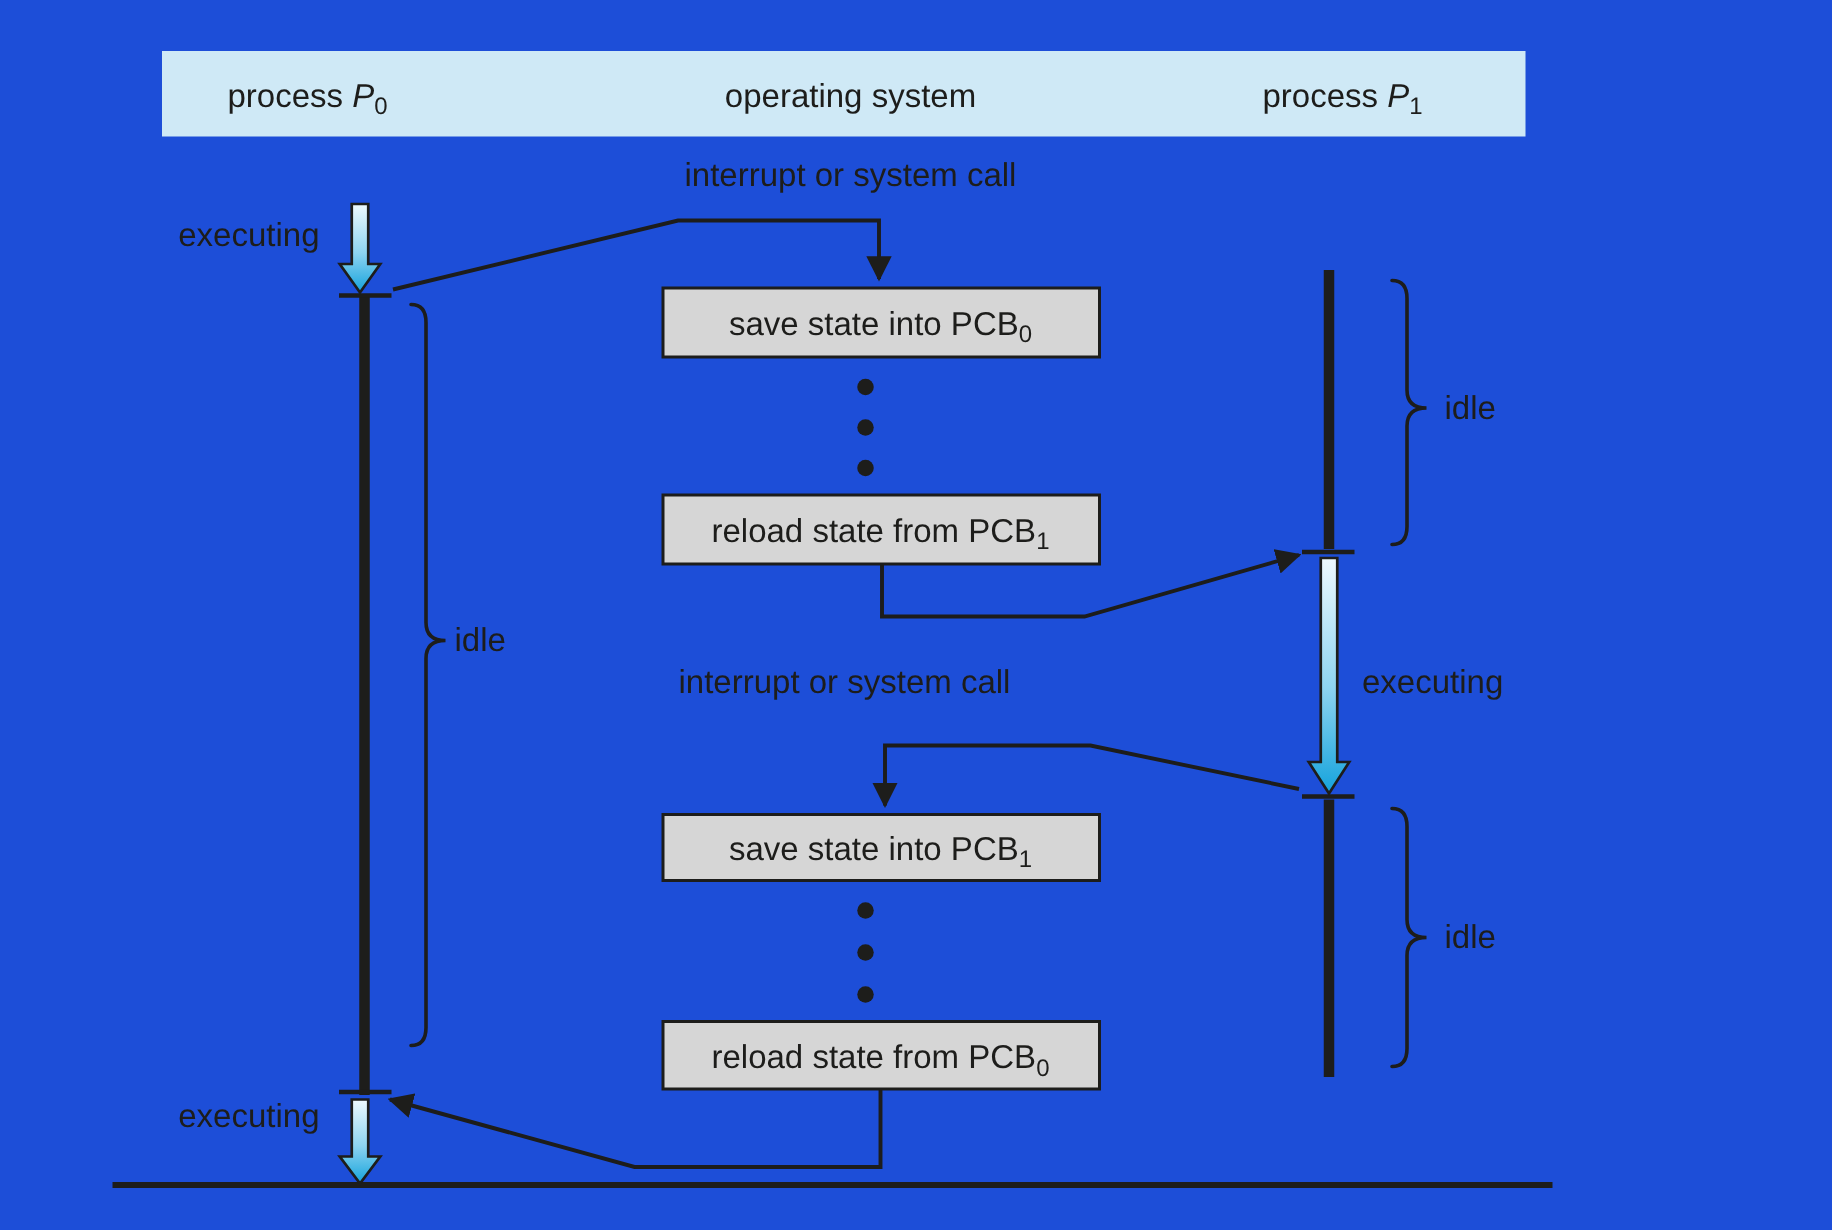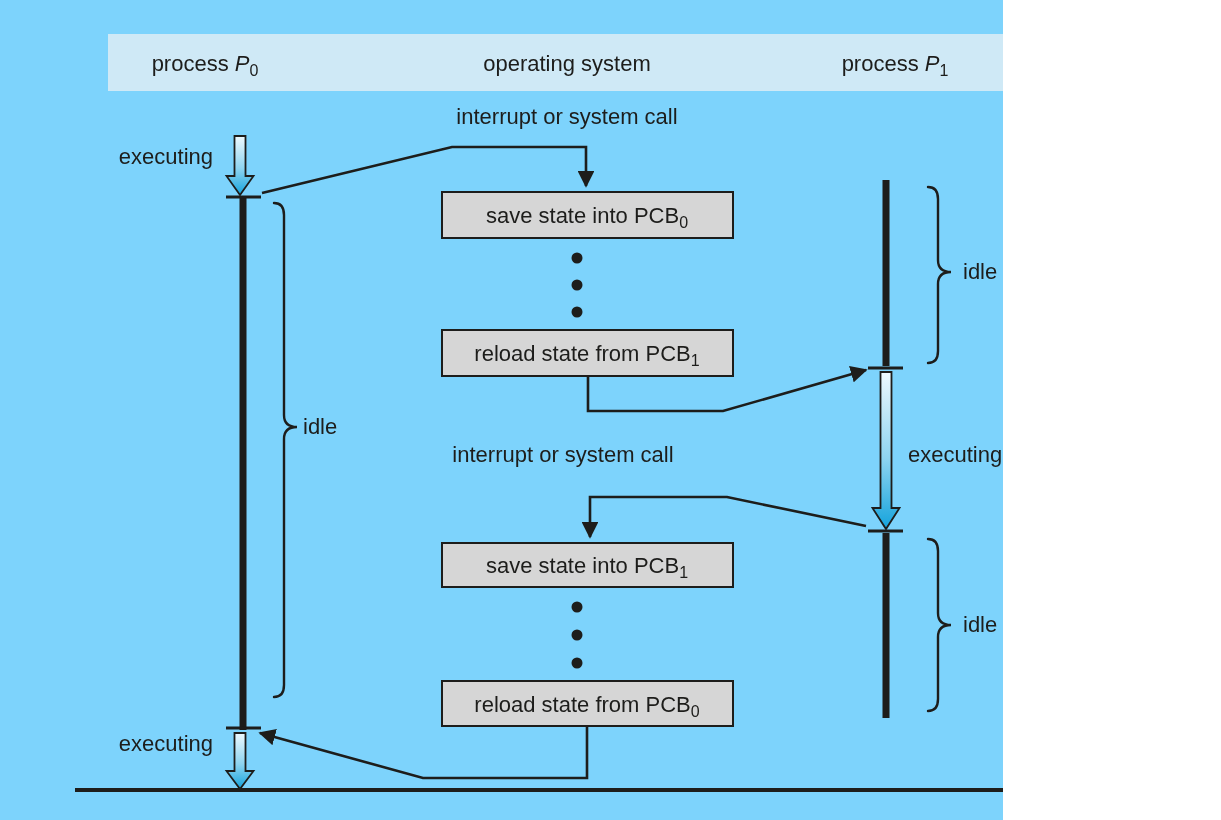--- a/index.html
+++ b/index.html
@@ -1,16 +1,16 @@
 <!DOCTYPE html>
 <html><head>
 <meta charset="utf-8">
 <style>
   html,body{margin:0;padding:0;background:#ffffff;}
-  .stage{position:relative;width:1003px;height:820px;background:#7dd3fc;overflow:hidden;}
+  .stage{position:relative;width:1221px;height:820px;background:#1d4ed8;overflow:hidden;}
   svg{display:block;}
   .t{font-family:"Liberation Sans","DejaVu Sans",sans-serif;font-size:22px;fill:#1d1d1b;}
   .it{font-style:italic;}
   .sub{font-size:16px;}
   .line{stroke:#1d1d1b;stroke-width:2.6;fill:none;}
   .thick{stroke:#1d1d1b;stroke-width:7;fill:none;}
   .tick{stroke:#1d1d1b;stroke-width:3;fill:none;}
   .brace{stroke:#1d1d1b;stroke-width:2.4;fill:none;stroke-linecap:round;}
   .box{stroke:#1d1d1b;stroke-width:2;}
   .bluearrow{stroke:#1d1d1b;stroke-width:1.8;}

